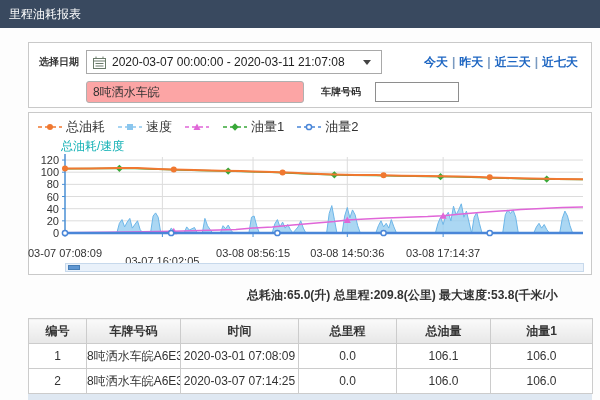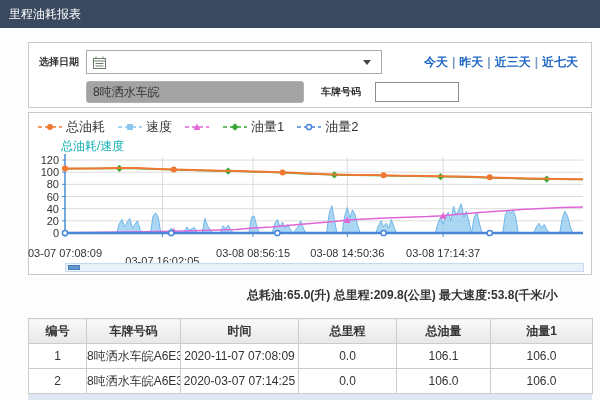--- a/index.html
+++ b/index.html
@@ -11,21 +11,21 @@
   #chart-panel{top:112px;height:163px;}
   .frow{position:absolute;left:0;width:100%;height:24px;}
   .flabel{position:absolute;font-weight:bold;color:#333;line-height:24px;font-size:10px;white-space:nowrap;}
   .datebox{position:absolute;left:57px;top:0;width:296px;height:24px;border:1px solid #a9a9a9;background:#fff;cursor:pointer;}
   .cal{position:absolute;left:6px;top:5px;}
   .dateval{position:absolute;left:25px;top:0;line-height:22px;font-size:12px;color:#222;white-space:nowrap;}
   .drop{position:absolute;right:10px;top:9px;width:0;height:0;border-left:4px solid transparent;border-right:4px solid transparent;border-top:5px solid #444;}
   .qlinks{position:absolute;right:10px;top:0;line-height:24px;font-size:12px;font-weight:bold;white-space:nowrap;}
   .qlink{color:#1e66c2;margin:0 3px;cursor:pointer;}
   .sep{color:#7a9ac0;margin:0 1px;}
-  .vinput{position:absolute;left:57px;top:1px;width:218px;height:22px;border:1px solid #b0b0b0;border-radius:3px;padding:0 6px;font-size:12px;font-family:inherit;color:#333;background:#a3a3a3;}
+  .vinput{position:absolute;left:57px;top:1px;width:218px;height:22px;border:1px solid #b0b0b0;border-radius:3px;padding:0 6px;font-size:12px;font-family:inherit;color:#333;background:#fca5a5;}
   .pinput{position:absolute;left:346px;top:2px;width:84px;height:20px;border:1px solid #8e8e8e;padding:0 4px;font-size:12px;font-family:inherit;background:#fff;}
   .legend{position:absolute;top:4px;left:8px;height:20px;display:flex;align-items:center;gap:12px;}
   .litem{display:flex;align-items:center;gap:3px;font-size:13px;color:#333;cursor:pointer;white-space:nowrap;}
   .axis-title{position:absolute;top:25px;left:12px;color:#10b0b4;font-size:12px;margin-left:20px;}
   #chart-svg{position:absolute;left:2px;top:38px;}
   #chart-svg text{font-size:11px;fill:#333;}
   #xlabels{position:absolute;left:0;top:134px;width:100%;height:13px;}
   .xlab{position:absolute;transform:translateX(-50%);white-space:nowrap;font-size:11px;color:#333;}
   #chart-scrollbar{position:absolute;left:36px;top:150px;width:519px;height:9px;background:#e9f1fa;border:1px solid #c7d9ec;}
   #chart-scrollbar .handle{position:absolute;left:2px;top:1px;width:12px;height:5px;background:#5e96d2;border:1px solid #477eb6;}
@@ -48,20 +48,21 @@
     <span class="flabel" style="left:10px;">选择日期</span>
     <div class="datebox">
       <svg class="cal" width="13" height="13" viewBox="0 0 13 13">
         <rect x="0.5" y="2.5" width="12" height="10" fill="none" stroke="#6a7b6a"></rect>
         <line x1="0.5" y1="5" x2="12.5" y2="5" stroke="#6a7b6a"></line>
         <line x1="3" y1="0.5" x2="3" y2="3" stroke="#6a7b6a"></line>
         <line x1="10" y1="0.5" x2="10" y2="3" stroke="#6a7b6a"></line>
         <line x1="2.5" y1="7.5" x2="10.5" y2="7.5" stroke="#6a7b6a"></line>
         <line x1="2.5" y1="10" x2="10.5" y2="10" stroke="#6a7b6a"></line>
       </svg>
+      <span class="dateval">2020-03-07 00:00:00 - 2020-03-11 21:07:08</span>
       <span class="drop"></span>
     </div>
     <span class="qlinks"><span class="qlink">今天</span><span class="sep">|</span><span class="qlink">昨天</span><span class="sep">|</span><span class="qlink">近三天</span><span class="sep">|</span><span class="qlink">近七天</span></span>
   </div>
   <div class="frow" style="top:37px;">
     <input class="vinput" value="8吨洒水车皖" style="">
     <span class="flabel" style="left:292px;">车牌号码</span>
     <input class="pinput" value="" style="">
   </div>
 </div>
@@ -190,21 +191,21 @@
         <th>时间</th>
         <th>总里程</th>
         <th>总油量</th>
         <th>油量1</th>
       </tr>
     </thead>
   <tbody id="tbody">
       <tr>
         <td>1</td>
         <td>8吨洒水车皖A6E310</td>
-        <td>2020-11-07 07:08:09</td>
+        <td>2020-03-01 07:08:09</td>
         <td>0.0</td>
         <td>106.1</td>
         <td>106.0</td>
       </tr>
       <tr>
         <td>2</td>
         <td>8吨洒水车皖A6E310</td>
         <td>2020-03-07 07:14:25</td>
         <td>0.0</td>
         <td>106.0</td>

